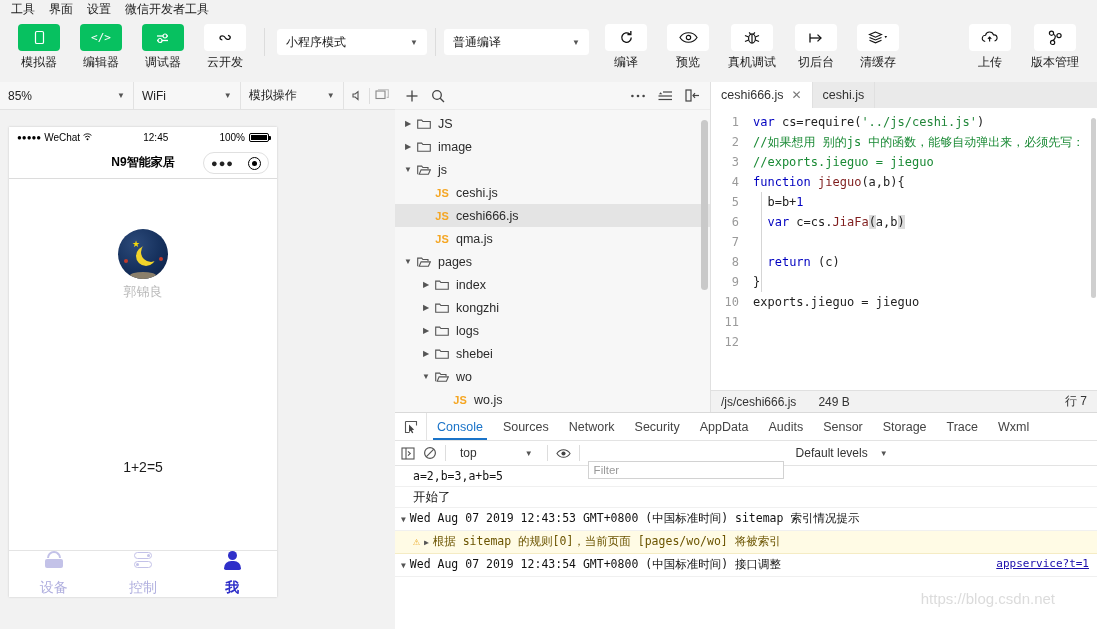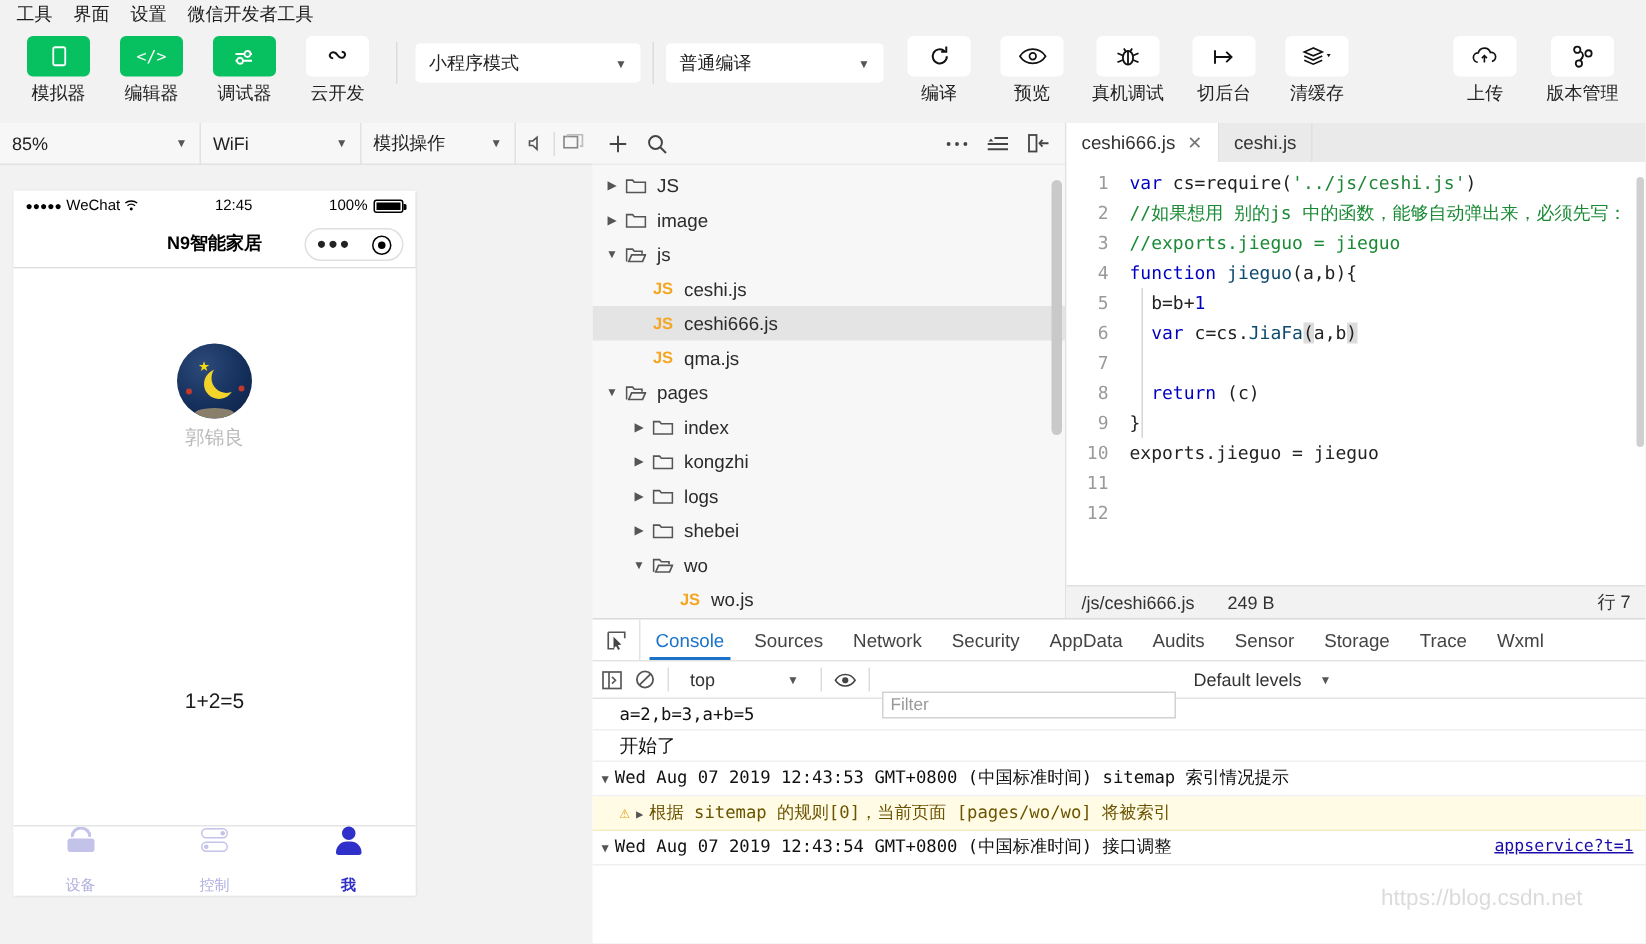--- a/index.html
+++ b/index.html
@@ -118,21 +118,21 @@
   }
   .avatar .d1 { position: absolute; width: 4px; height: 4px; background: #c0392b; border-radius: 50%; left: 6px; top: 30px; }
   .avatar .d2 { position: absolute; width: 4px; height: 4px; background: #c0392b; border-radius: 50%; right: 5px; top: 28px; }
   .avatar .ground { position: absolute; bottom: 0; left: 12px; width: 26px; height: 7px; background: #8a7f6b; border-radius: 50% 50% 0 0; }
   .nickname { margin-top: 4px; font-size: 13px; color: #b9b9b9; }
   .result { position: absolute; top: 280px; left: 0; right: 0; text-align: center; font-size: 14px; color: #1b1b1b; }
   .tabbar {
     height: 47px; border-top: 1px solid #e4e4e4; display: flex; background: #fff;
   }
   .tabitem { flex: 1; display: flex; flex-direction: column; align-items: center; justify-content: center; gap: 3px; }
-  .tabitem .tlabel { font-size: 10px; margin-top: 17px; }
+  .tabitem .tlabel { font-size: 14px; margin-top: 17px; }
   .tabitem.inactive .tlabel { color: #b1b0df; }
   .tabitem.active .tlabel { color: #2f2fc9; font-weight: bold; }
 
   .ic-device, .ic-ctrl, .ic-me { width: 20px; height: 18px; position: relative; }
   .ic-device .arc { position:absolute; left:3px; top:0; width:14px; height:7px; border:2px solid #c3c2e8; border-bottom:none; border-radius:7px 7px 0 0;}
   .ic-device .base { position:absolute; left:1px; top:8px; width:18px; height:9px; background:#c3c2e8; border-radius:2px;}
   .ic-ctrl .r1 { position:absolute; left:1px; top:1px; width:18px; height:7px; border:1.6px solid #c3c2e8; border-radius:4px;}
   .ic-ctrl .r1 i { position:absolute; right:1px; top:1px; width:3px; height:3px; background:#c3c2e8; border-radius:50%;}
   .ic-ctrl .r2 { position:absolute; left:1px; top:10px; width:18px; height:7px; border:1.6px solid #c3c2e8; border-radius:4px;}
   .ic-ctrl .r2 i { position:absolute; left:1px; top:1px; width:3px; height:3px; background:#c3c2e8; border-radius:50%;}
@@ -163,21 +163,21 @@
   .edtab.active { background: #ffffff; }
   .edtab .x { font-size: 12px; color: #777; }
   .edcode { flex: 1; display: flex; overflow: hidden; position: relative; font-family: "DejaVu Sans Mono", "Liberation Mono", monospace; font-size: 12px; }
   .gutter { width: 34px; text-align: right; padding: 4px 6px 0 0; color: #9a9a9a; user-select: none; }
   .gutter div { height: 20px; line-height: 20px; }
   .codelines { flex: 1; padding: 4px 0 0 8px; position: relative; overflow: hidden; }
   .codelines div.ln { height: 20px; line-height: 20px; white-space: pre; }
   .kw { color: #0000c0; }
   .str { color: #22863a; }
   .cm { color: #1a8a35; }
-  .fn { color: #0c4a6e; }
+  .fn { color: #7f1d1d; }
   .num { color: #0000c0; }
   .indentline { position: absolute; left: 16px; top: 84px; width: 1px; height: 100px; background: #d5d5d5; }
   .edvscroll { position: absolute; right: 1px; top: 10px; width: 5px; height: 180px; background: #cfcfcf; border-radius: 3px; }
   .brkt { background: #dcdcdc; }
   .edstatus {
     height: 22px; background: #f2f2f2; border-top: 1px solid #e0e0e0;
     display: flex; align-items: center; padding: 0 10px; font-size: 12px; color: #333;
   }
   .edstatus .gap { width: 22px; }
   .edstatus .right { margin-left: auto; }

